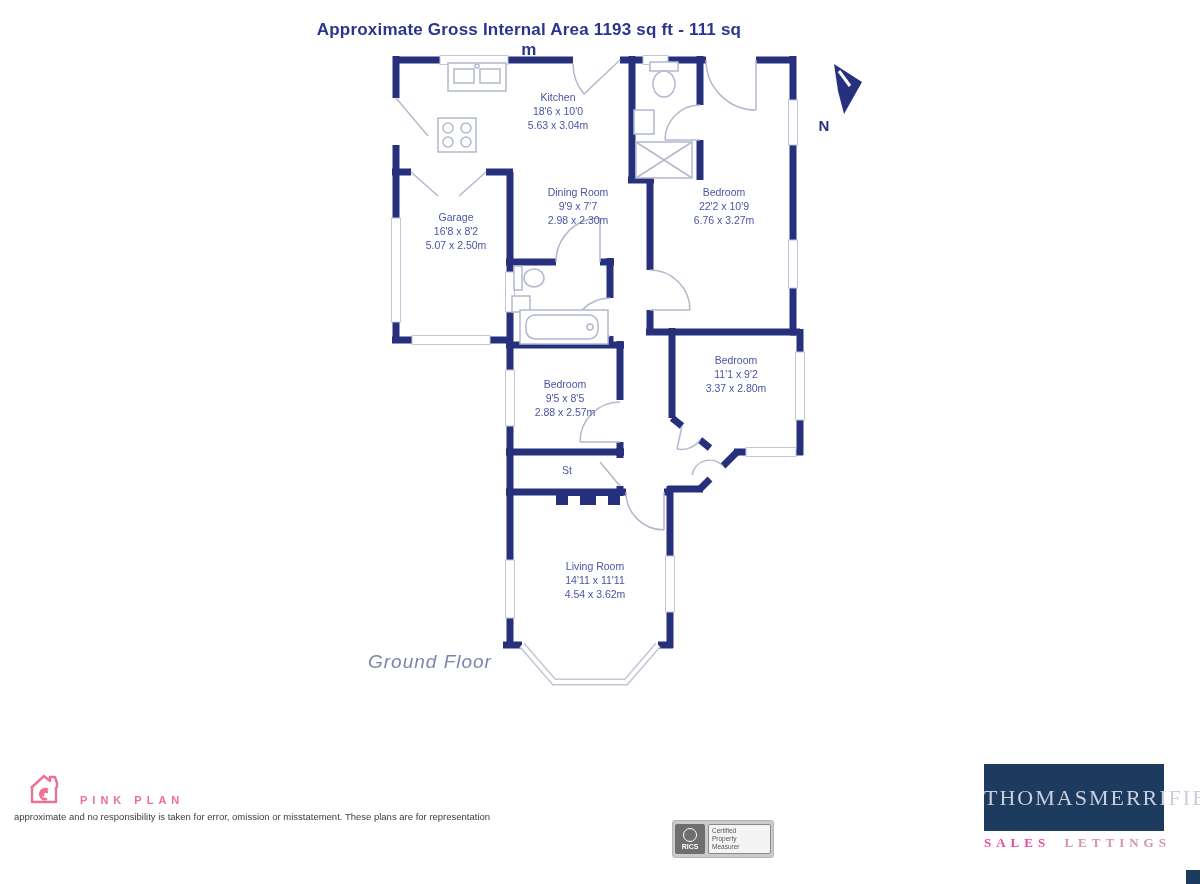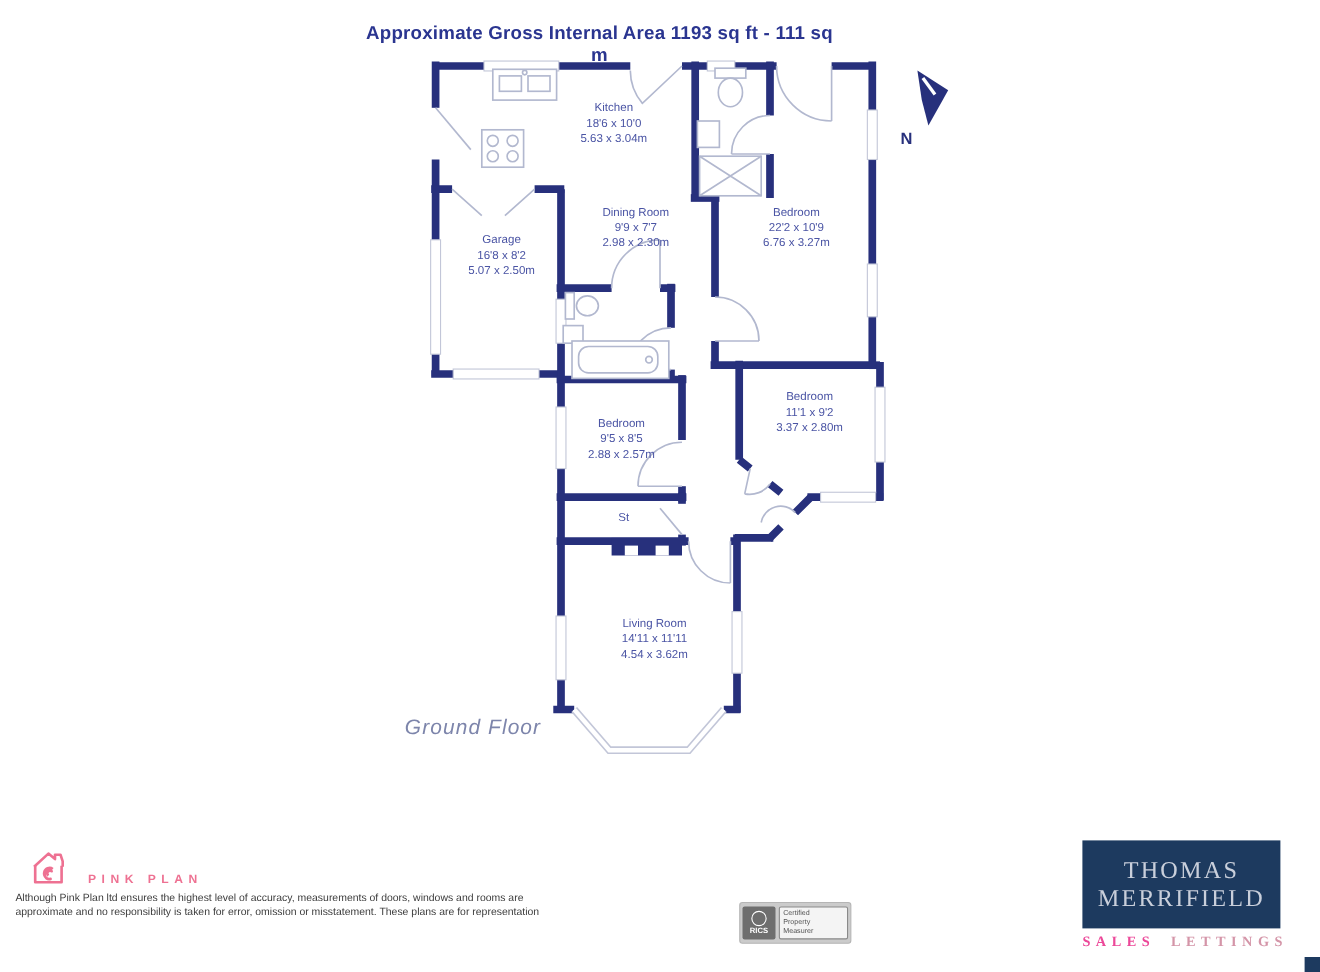--- a/index.html
+++ b/index.html
@@ -1,39 +1,39 @@
 <!DOCTYPE html>
 <html><head>
 <meta charset="utf-8">
 <style>
   html,body{margin:0;padding:0;background:#fff;}
   .page{position:relative;width:1200px;height:884px;background:#ffffff;overflow:hidden;
         font-family:"Liberation Sans",sans-serif;}
-  .title{position:absolute;left:330px;top:20px;width:430px;text-align:center;
+  .title{position:absolute;left:314px;top:20px;width:430px;text-align:center;
          font-size:17px;font-weight:bold;color:#2a3590;letter-spacing:.2px;}
   .floor-label{position:absolute;left:368px;top:651px;font-size:19px;color:#7d85ab;letter-spacing:1px;font-style:italic;}
   svg text{font-family:"Liberation Sans",sans-serif;}
   .room-name,.room-dim{fill:#4a54a4;font-size:10.5px;text-anchor:middle;}
   .north-n{fill:#27307c;font-size:15px;font-weight:bold;text-anchor:middle;}
 
   
   .pinkplan{position:absolute;left:26px;top:772px;display:flex;align-items:flex-end;}
   .pinkplan .brand{margin-left:18px;font-size:11px;font-weight:bold;letter-spacing:5px;color:#ee7192;}
   .disclaimer{position:absolute;left:14px;top:810px;width:650px;font-size:9.5px;line-height:13px;color:#3c3c3c;}
   .disclaimer span{display:block;}
   .rics{position:absolute;left:672px;top:820px;width:102px;height:38px;background:#cbcbcb;
         border:1px solid #b5b5b5;border-radius:3px;display:flex;align-items:center;padding:2px;box-sizing:border-box;}
   .rics-logo{width:30px;height:30px;background:#6e6e6e;border-radius:2px;color:#fff;display:flex;
              flex-direction:column;align-items:center;justify-content:center;font-size:7px;font-weight:bold;}
   .rics-logo .globe{width:12px;height:12px;border:1.5px solid #fff;border-radius:50%;margin-bottom:1px;}
   .rics-text{flex:1;margin-left:3px;background:#f4f4f4;border:1px solid #8a8a8a;border-radius:2px;
              padding:2px 3px;font-size:6.5px;line-height:8px;color:#555;}
   .rics-text span{display:block;}
   .agent{position:absolute;left:984px;top:764px;width:180px;}
-  .agent-box{background:#1d3a5f;height:80px;display:flex;flex-direction:column;align-items:center;justify-content:center;}
+  .agent-box{background:#1d3a5f;height:67px;display:flex;flex-direction:row;align-items:center;justify-content:space-between;}
   .agent-box span{display:block;color:#c9cfdb;font-family:"Liberation Serif",serif;
                   font-size:22px;line-height:26px;letter-spacing:2px;}
   .agent-sub{margin-top:4px;text-align:center;font-family:"Liberation Serif",serif;
              font-size:13px;font-weight:bold;letter-spacing:5px;white-space:nowrap;}
   .agent-sub .sales{color:#ec4899;}
   .agent-sub .lettings{color:#d495a8;margin-left:6px;font-family:Liberation Serif, serif;}
   .corner-square{position:absolute;left:1186px;top:870px;width:14px;height:14px;background:#1d3a5f;}
 </style>
 </head>
 <body>
@@ -221,21 +221,20 @@
       <g stroke="#ee7192" stroke-width="2.4" fill="none" stroke-linejoin="round">
         <path d="M5,16 L18,4 L24,9 L24,5 L29,5 L31,11 L31,16"></path>
         <path d="M6,15 L6,30 L30,30 L30,15"></path>
         <path d="M22,18 a5,5 0 1 0 -2,9 a4,4 0 1 1 1,-7 a2.5,2.5 0 1 0 -3,4"></path>
       </g>
     </svg>
     <span class="brand">PINK PLAN</span>
   </div>
 
   <div class="disclaimer">
-    <span>Although Pink Plan ltd ensures the highest level of accuracy, measurements of doors, windows and rooms are</span>
     <span>approximate and no responsibility is taken for error, omission or misstatement. These plans are for representation</span>
   </div>
 
   <div class="rics">
     <div class="rics-logo">
       <div class="globe"></div>
       <span>RICS</span>
     </div>
     <div class="rics-text">
       <span>Certified</span>

